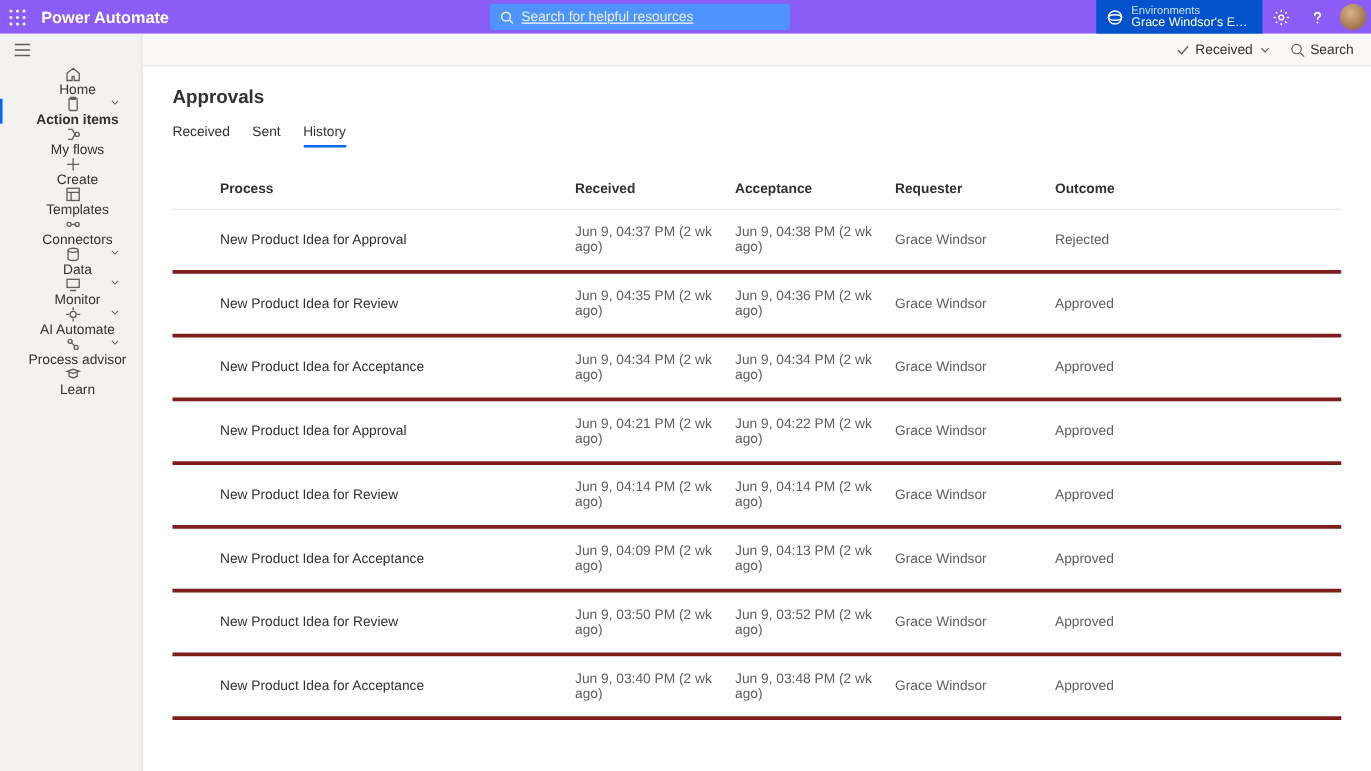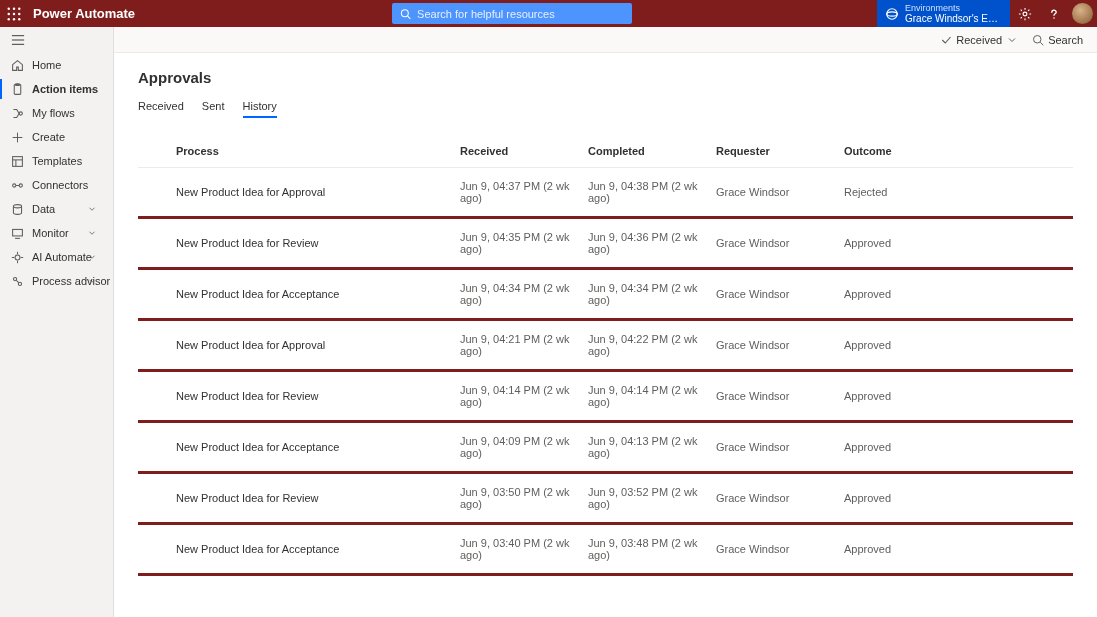--- a/index.html
+++ b/index.html
@@ -1,43 +1,43 @@
 <!DOCTYPE html>
 <html><head>
 <meta charset="utf-8">
 <style>
 * { margin: 0; padding: 0; box-sizing: border-box; }
 body { font-family: "Segoe UI", -apple-system, sans-serif; font-size: 12px; color: #323130; background: #fff; width: 1097px; height: 617px; overflow: hidden; }
 
 
-.topbar { background: #7f1d1d; height: 27px; display: flex; align-items: center; color: #fff; position: relative; }
+.topbar { background: #8b5cf6; height: 27px; display: flex; align-items: center; color: #fff; position: relative; }
 .waffle { width: 27px; height: 27px; display: flex; align-items: center; justify-content: center; cursor: pointer; }
 .waffle svg { width: 14px; height: 14px; fill: #fff; }
 .app-title { font-size: 13px; font-weight: 600; margin-left: 6px; }
-.search-wrap { position: absolute; left: 392px; top: 3px; width: 240px; height: 21px; background: #4d94ff; border-radius: 2px; display: flex; align-items: center; padding: 0 8px; }
+.search-wrap { position: absolute; left: 392px; top: 3px; width: 240px; height: 21px; background: #4d94ff; border-radius: 2px; display: flex; align-items: center; padding: 0 8px; text-decoration: underline; }
 .search-wrap svg { width: 12px; height: 12px; fill: #fff; margin-right: 6px; }
 .search-wrap input { background: transparent; border: none; outline: none; color: #fff; font-size: 11px; width: 100%; }
 .search-wrap input::placeholder { color: #e6f0ff; }
 .env-box { position: absolute; right: 87px; top: 0; height: 27px; width: 133px; background: #0052cc; display: flex; align-items: center; padding: 14px 8px; cursor: pointer; }
 .env-box svg { width: 14px; height: 14px; fill: #fff; margin-right: 6px; flex-shrink: 0; }
 .env-meta { line-height: 1.1; overflow: hidden; }
 .env-label { font-size: 9px; color: #cce0ff; }
 .env-name { font-size: 10px; color: #fff; white-space: nowrap; overflow: hidden; text-overflow: ellipsis; }
 .hdr-icon { width: 29px; height: 27px; display: flex; align-items: center; justify-content: center; cursor: pointer; position: absolute; }
 .hdr-icon svg { width: 14px; height: 14px; fill: #fff; }
 .gear { right: 58px; }
 .help { right: 29px; }
 .avatar { right: 4px; top: 3px; width: 21px; height: 21px; border-radius: 50%; background: radial-gradient(circle at 40% 35%, #d9b38c 0%, #a67c52 60%, #7a5c3d 100%); position: absolute; cursor: pointer; }
 
 
 .sidebar { position: absolute; left: 0; top: 27px; width: 114px; bottom: 0; background: #f3f2f1; border-right: 1px solid #e1dfdd; }
 .hamburger { height: 26px; display: flex; align-items: center; padding-left: 11px; cursor: pointer; }
 .hamburger svg { width: 14px; height: 14px; fill: #605e5c; }
 .nav { list-style: none; }
-.nav-item { height: 24px; display: flex; align-items: center; padding-left: 11px; cursor: pointer; position: relative; font-size: 11px; color: #323130; }
+.nav-item { height: 24px; display: flex; align-items: center; padding-left: 11px; cursor: pointer; position: relative; font-size: 11px; color: #323130; flex-direction: column; }
 .nav-item svg { width: 13px; height: 13px; fill: none; stroke: #605e5c; stroke-width: 1.3; margin-right: 8px; flex-shrink: 0; }
 .nav-item.active { font-weight: 600; }
 .nav-item.active::before { content: ""; position: absolute; left: 0; top: 2px; bottom: 2px; width: 2px; background: #0066ff; }
 .nav-item .chev { position: absolute; right: 8px; width: 10px; height: 10px; stroke: #605e5c; }
 
 
 .cmdbar { position: absolute; left: 114px; right: 0; top: 27px; height: 26px; background: #faf9f8; border-bottom: 1px solid #edebe9; display: flex; align-items: center; justify-content: flex-end; padding-right: 14px; gap: 14px; font-size: 11px; }
 .cmd { display: flex; align-items: center; gap: 4px; cursor: pointer; color: #323130; }
 .cmd svg { width: 12px; height: 12px; fill: none; stroke: #605e5c; stroke-width: 1.3; }
 
@@ -203,20 +203,27 @@
         <svg viewBox="0 0 16 16">
           <circle cx="5" cy="5" r="2"></circle>
           <circle cx="11" cy="11" r="2"></circle>
           <line x1="6.5" y1="6.5" x2="9.5" y2="9.5"></line>
         </svg>
         <span>Process advisor</span>
         <svg class="chev" viewBox="0 0 16 16">
           <polyline points="4,6 8,10 12,6" fill="none" stroke="#605e5c" stroke-width="1.3"></polyline>
         </svg>
       </li>
+      <li class="nav-item">
+        <svg viewBox="0 0 16 16">
+          <path d="M2 5l6-2 6 2-6 2z"></path>
+          <path d="M4 6v4l4 1.5 4-1.5V6"></path>
+        </svg>
+        <span>Learn</span>
+      </li>
     </ul>
 </div>
 
 <div class="cmdbar">
   <div class="cmd">
     <svg viewBox="0 0 16 16">
         <polyline points="3,8 7,12 14,4" fill="none" stroke="#605e5c" stroke-width="1.5"></polyline>
       </svg>
     <span>Received</span>
     <svg viewBox="0 0 16 16">
@@ -238,21 +245,21 @@
       <div class="tab">Received</div>
       <div class="tab">Sent</div>
       <div class="tab active">History</div>
     </div>
   <table class="table">
     <thead>
       <tr>
         <th class="col-check"></th>
         <th class="col-req">Process</th>
         <th class="col-recv">Received</th>
-        <th class="col-comp">Completed</th>
+        <th class="col-comp">Acceptance</th>
         <th class="col-user">Requester</th>
         <th class="col-out">Outcome</th>
       </tr>
     </thead>
     <tbody id="tbody">
         <tr>
           <td class="col-check"></td>
           <td class="req">New Product Idea for Approval</td>
           <td>Jun 9, 04:37 PM (2 wk ago)</td>
           <td>Jun 9, 04:38 PM (2 wk ago)</td>

